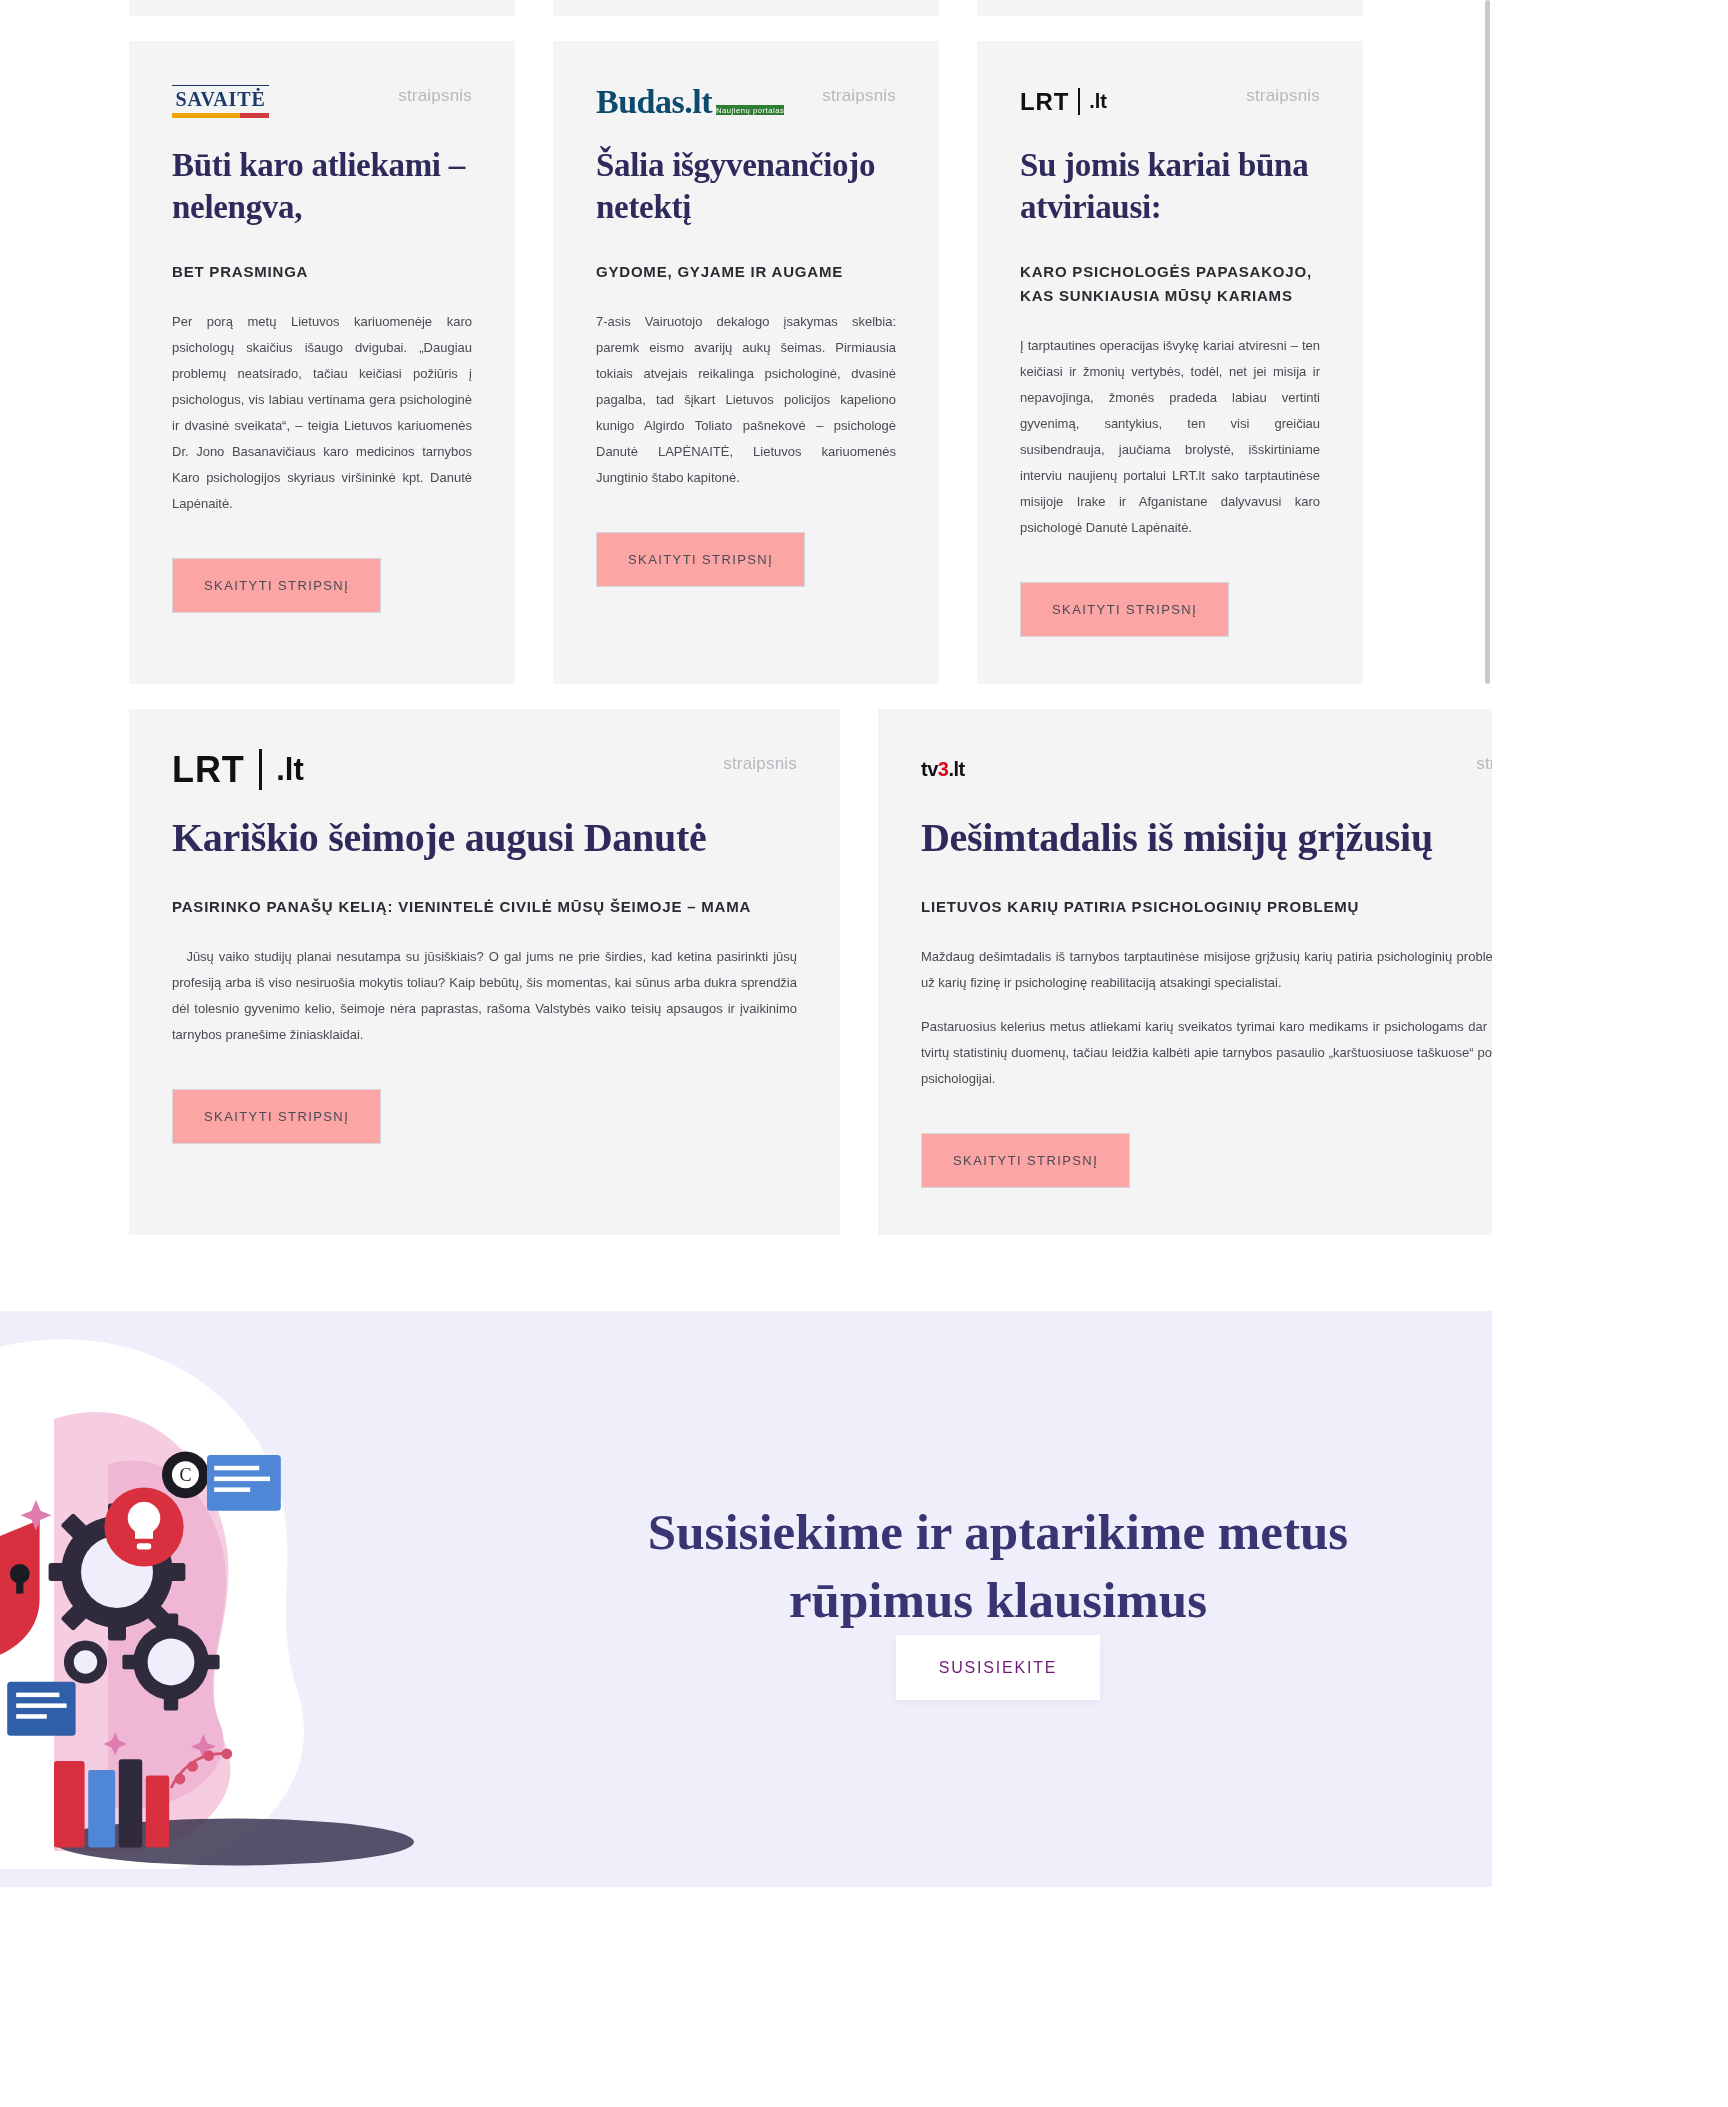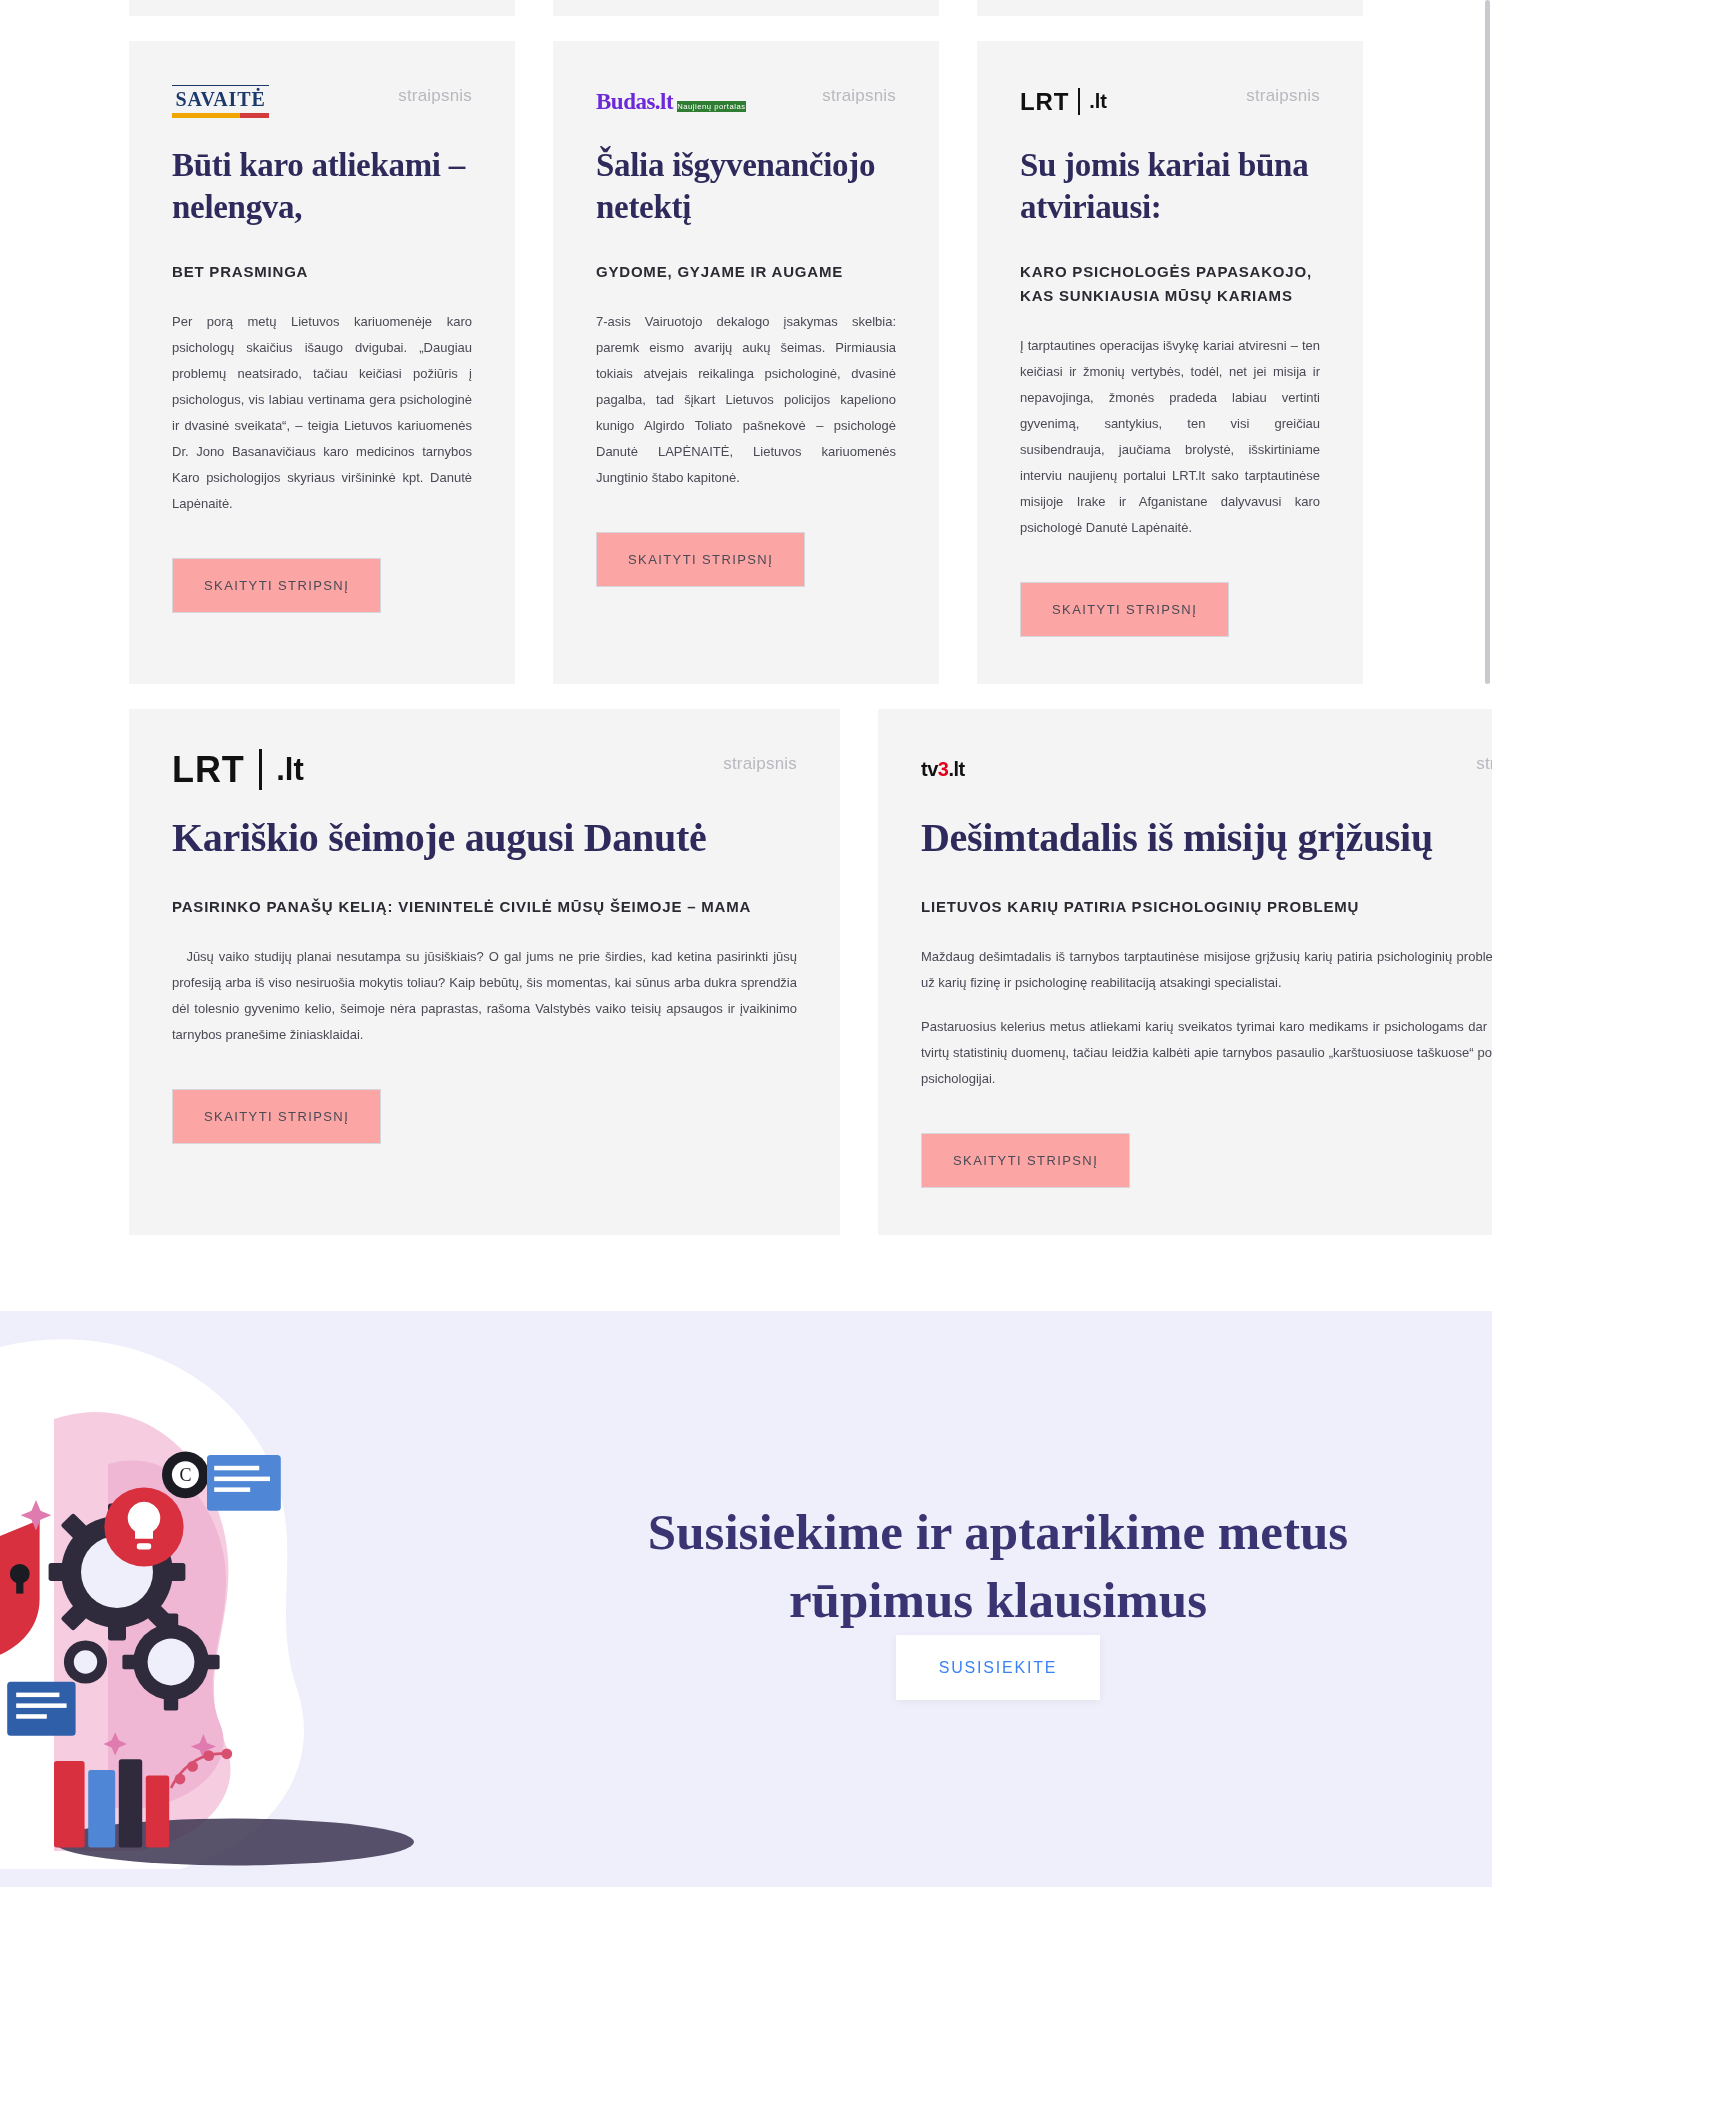--- a/index.html
+++ b/index.html
@@ -93,22 +93,22 @@
     height:4.5px;
     background:linear-gradient(to right,#f0a500 0 70%, #d23c3c 70% 100%);
   }
   .logo-budas{
     display:inline-block;
     line-height:1;
   }
   .logo-budas .word{
     font-family:"Liberation Serif", serif;
     font-weight:bold;
-    font-size:23px;
-    color:#6d28d9;
+    font-size:34px;
+    color:#0c4a6e;
     letter-spacing:-0.5px;
   }
   .logo-budas .sub{
     margin-top:19px;
     font-size:7.7px;
     color:#ffffff;
     background:#2f7d32;
     text-align:center;
     letter-spacing:0.5px;
     padding:0.9px 0;
@@ -207,21 +207,21 @@
     text-align:center;
     margin:0;
     max-width:1062px;
   }
   .cta-btn{
     background:#fff;
     border:none;
     padding:23.4px 43px;
     font-size:16px;
     letter-spacing:1.8px;
-    color:#3b82f6;
+    color:#701a75;
     cursor:pointer;
     box-shadow:0 1.8px 9px rgba(0,0,0,.06);
     font-family:"Liberation Sans", sans-serif;
   }
   .cta-art{
     position:absolute;
     left:0;top:0;
     width:540px;height:576px;
     pointer-events:none;
   }

